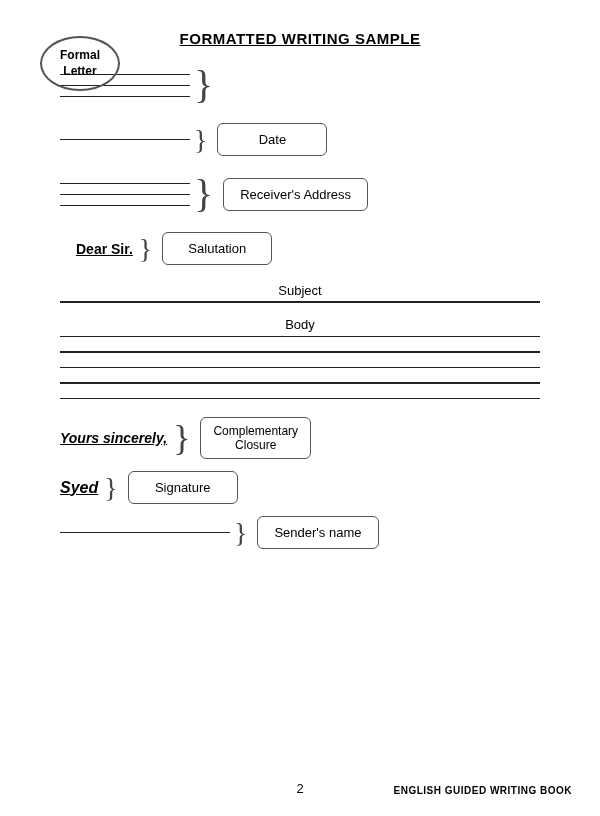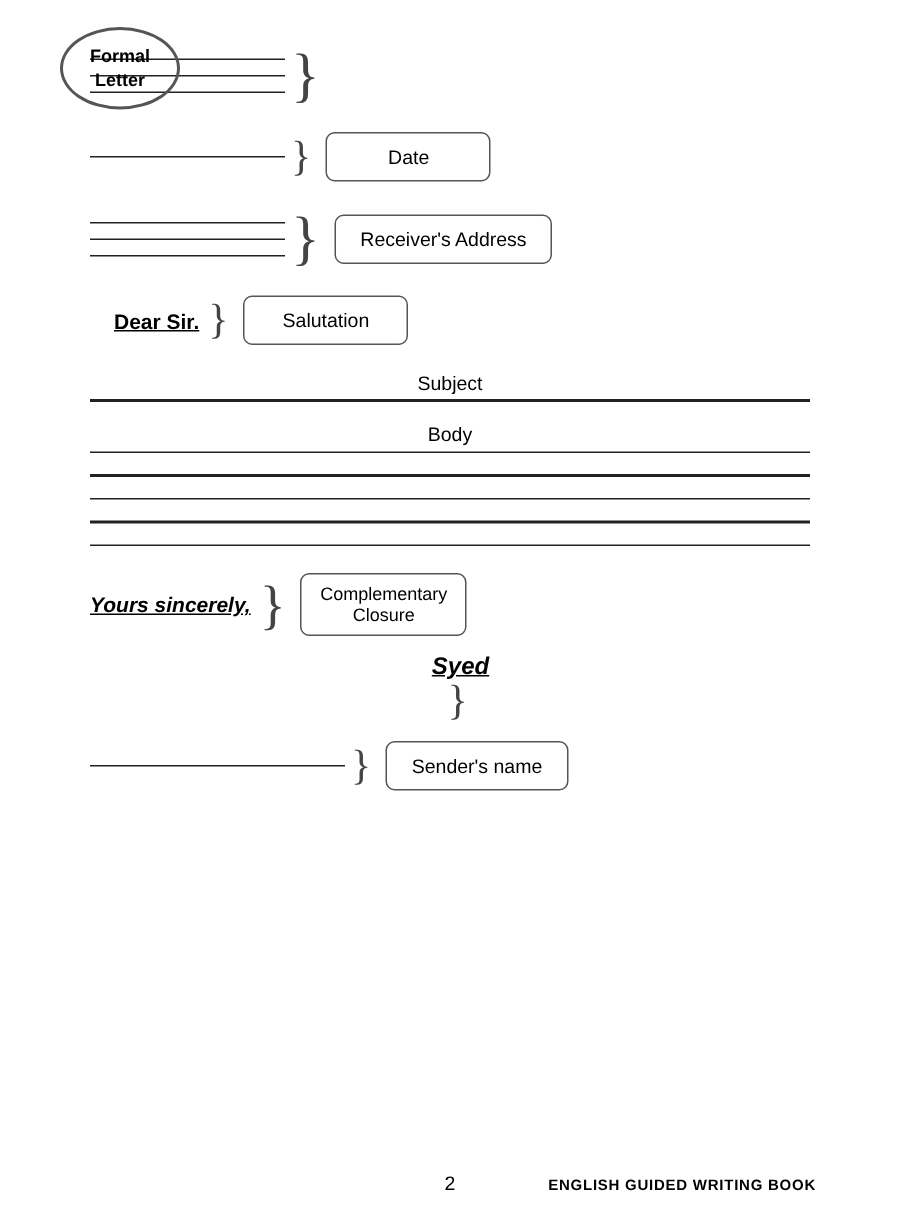--- a/index.html
+++ b/index.html
@@ -21,21 +21,21 @@
     .page-title {
       text-align: center;
       font-size: 15px;
       font-weight: bold;
       text-decoration: underline;
       margin-bottom: 18px;
       letter-spacing: 0.5px;
     }
     .oval-label {
       position: absolute;
-      top: 18px;
+      top: 36px;
       left: 40px;
       width: 80px;
       height: 55px;
       border: 2px solid #555;
       border-radius: 50%;
       display: flex;
       align-items: center;
       justify-content: center;
       text-align: center;
       font-size: 12px;
@@ -154,21 +154,21 @@
     .page-number {
       position: absolute;
       bottom: 20px;
       left: 50%;
       transform: translateX(-50%);
       font-size: 13px;
     }
     .footer-text {
       position: absolute;
       bottom: 20px;
-      right: 56px;
+      right: 28px;
       font-size: 10px;
       font-weight: bold;
       letter-spacing: 0.5px;
     }
     .sender-name-section {
       display: flex;
       align-items: center;
       margin-left: 20px;
       margin-bottom: 10px;
     }
@@ -180,20 +180,21 @@
   </style>
 </head>
 <body>
 
 <div class="page">
 
   <div class="oval-label">
     <span>Formal<br>Letter</span>
   </div>
 
+  <div class="page-title">FORMATTED WRITING SAMPLE</div>
 
   <div class="section" style="align-items:center; margin-bottom:18px;">
     <div class="lines-group">
       <div class="line"></div>
       <div class="line"></div>
       <div class="line"></div>
     </div>
     <span class="brace">}</span>
   </div>
 
@@ -238,23 +239,24 @@
   </div>
 
   <div class="footer-section" style="margin-bottom:12px; margin-top:8px;">
     <span class="yours-sincerely">Yours sincerely,</span>
     <span class="brace brace-medium" style="margin-right:10px;">}</span>
     <div class="label-box" style="font-size:12px; min-width:100px; padding:6px 12px;">
       Complementary<br>Closure
     </div>
   </div>
 
-  <div class="footer-section" style="margin-bottom:12px;flex-direction:column;">
+  <div class="footer-section" style="margin-bottom:12px;">
     <span class="syed-text">Syed</span>
     <span class="brace brace-small" style="margin-right:10px;">}</span>
+    <div class="label-box">Signature</div>
   </div>
 
   <div class="sender-name-section">
     <div class="long-line"></div>
     <span class="brace brace-small" style="margin-right:10px; margin-left:4px;">}</span>
     <div class="label-box">Sender's name</div>
   </div>
 
   <div class="page-number">2</div>
 

